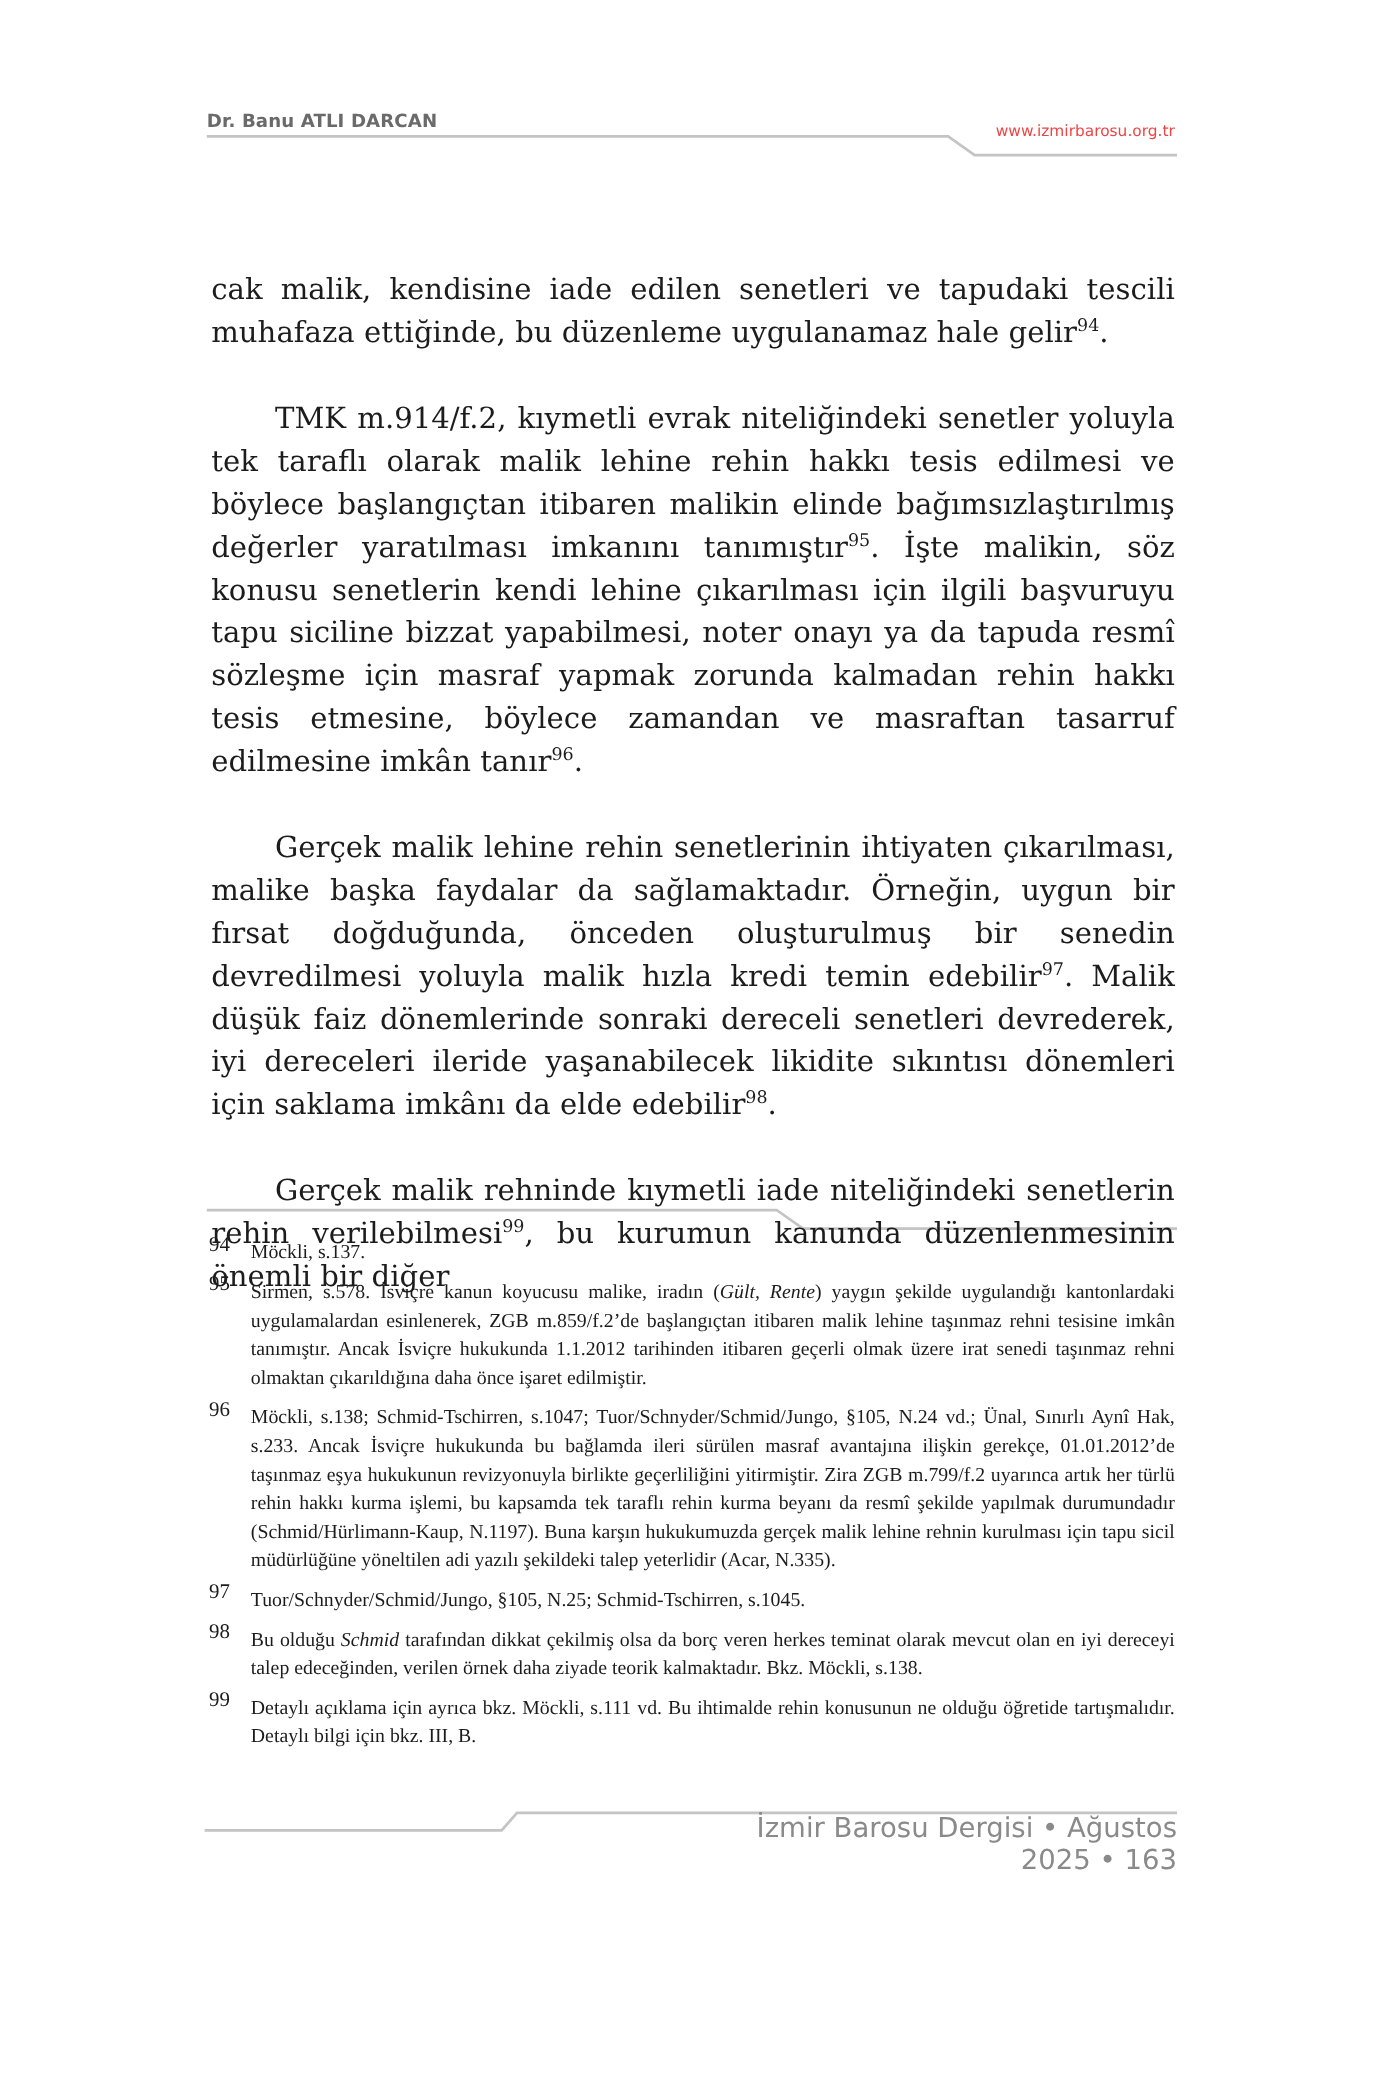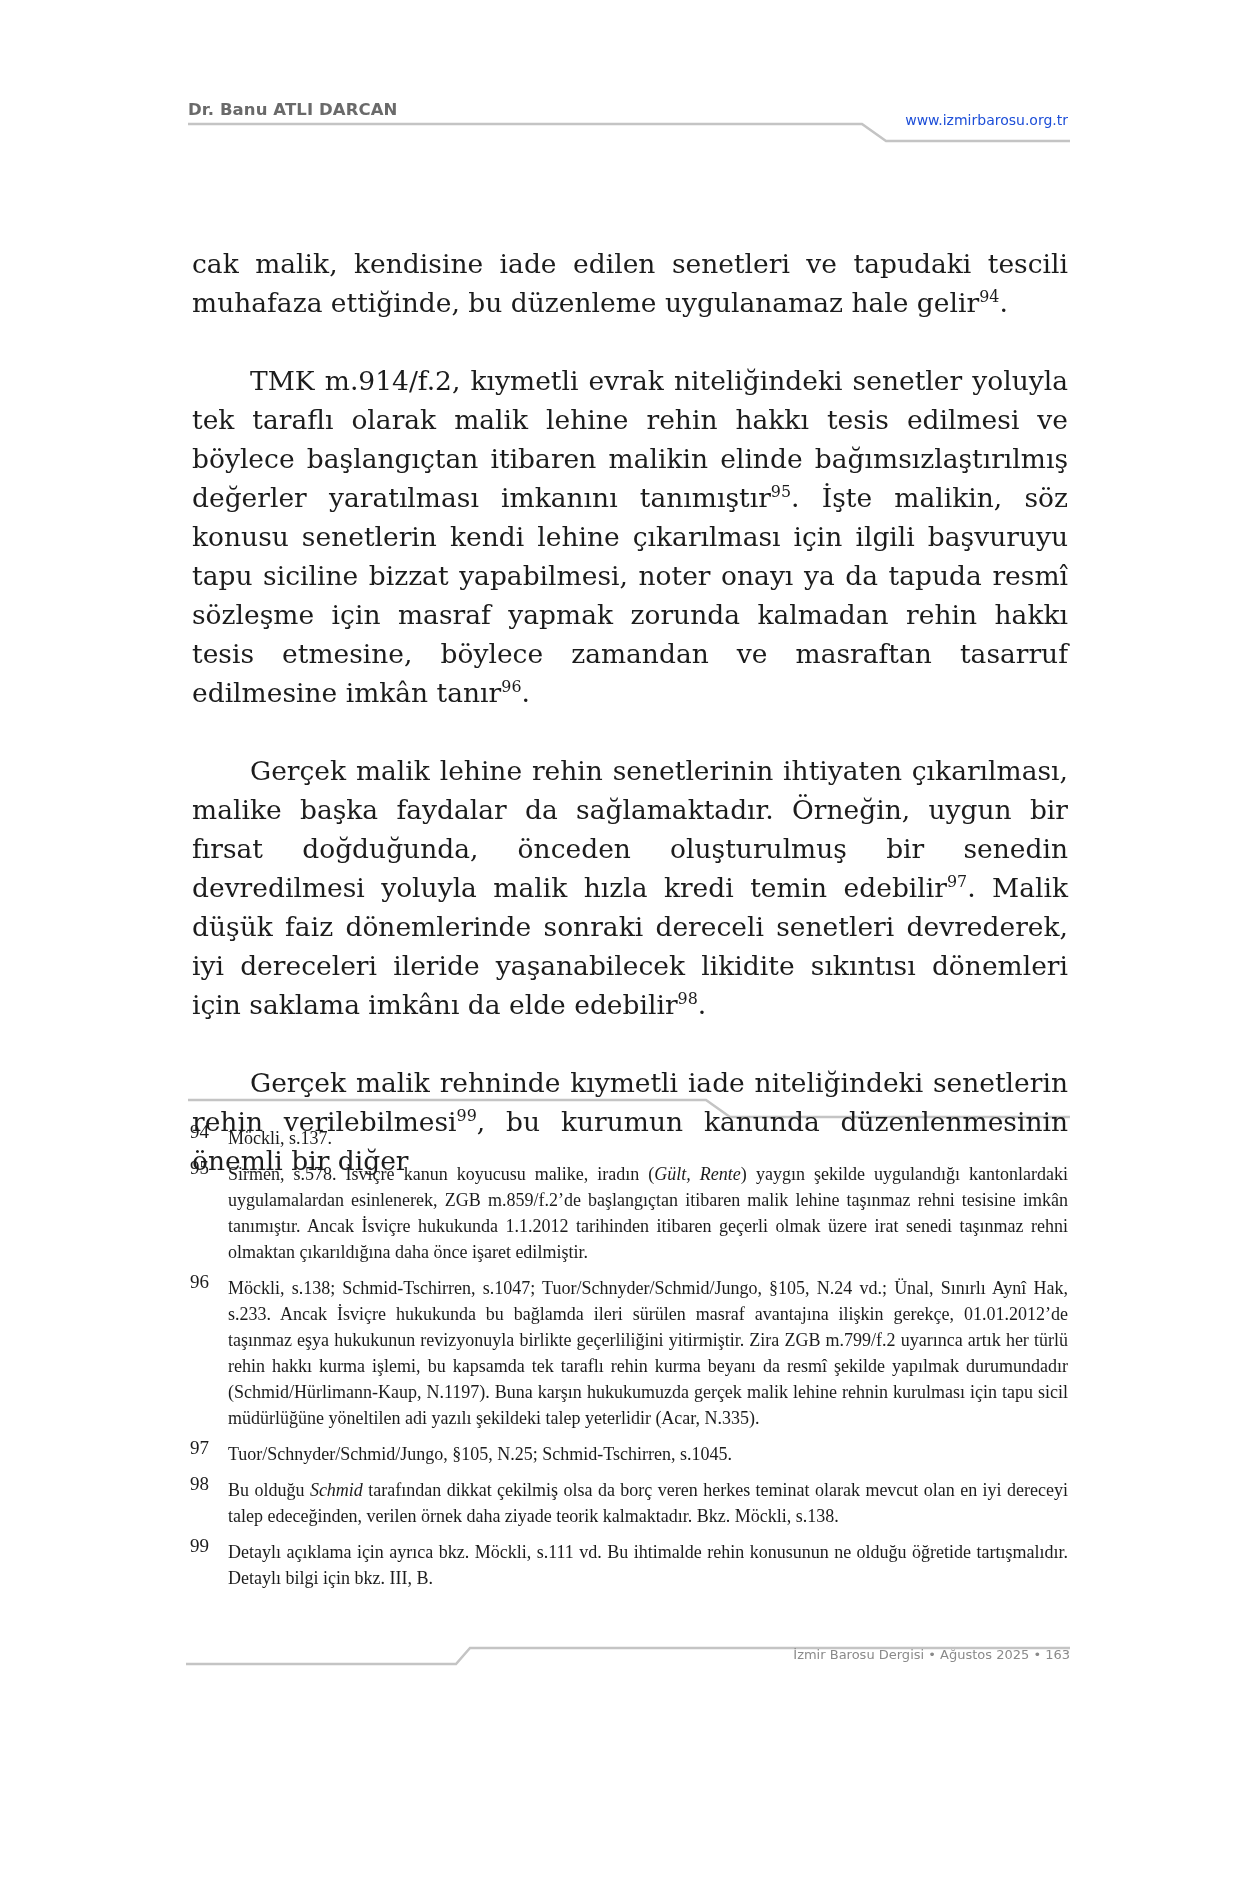--- a/index.html
+++ b/index.html
@@ -2,40 +2,40 @@
 <html><head>
 <meta charset="utf-8">
 <style>
   html, body { margin:0; padding:0; background:#ffffff; }
   body { width:1260px; height:1890px; position:relative; overflow:hidden; }
   .page { position:absolute; left:0; top:0; width:1056px; height:1890px; }
 
   
   .hdr-author { position:absolute; left:188px; top:100px; font-family:"DejaVu Sans", sans-serif; font-weight:bold; font-size:16.5px; color:#6a6a6a; letter-spacing:0.1px; }
   .hdr-title { position:absolute; left:188px; top:128px; font-family:"DejaVu Sans", sans-serif; font-size:19px; color:#5a5a5a; letter-spacing:0.3px; }
-  .hdr-url { position:absolute; left:890px; top:112px; width:178px; text-align:right; font-family:"DejaVu Sans", sans-serif; font-size:14px; color:#1d4ed8; }
+  .hdr-url { position:absolute; left:890px; top:112px; width:178px; text-align:right; font-family:"DejaVu Sans", sans-serif; font-size:14px; color:#ef4444; }
   svg.rule { position:absolute; left:0; top:0; width:1260px; height:1890px; pointer-events:none; }
 
   
   .body { position:absolute; left:188px; top:244px; width:880px; font-family:"DejaVu Serif", "Liberation Serif", serif; font-size:26.5px; line-height:39px; color:#1c1c1c; text-align:justify; }
   .body p { margin:0 0 39px 4px; }
   .body p.indent { text-indent:58px; }
   .body p.cont { text-indent:0; }
   .body p:last-child { margin-bottom:0; }
   sup { font-size:0.6em; line-height:0; vertical-align:super; }
 
   
   .footnotes { position:absolute; left:188px; top:1125px; width:880px; font-family:"Liberation Serif", "DejaVu Serif", serif; font-size:18px; line-height:26px; color:#1c1c1c; }
   .fn { position:relative; padding-left:40px; margin-bottom:10px; text-align:justify; }
   .fn-num { position:absolute; left:2px; top:-6px; font-size:19px; }
   .fn-text { display:block; }
   .fn-text em { font-style:italic; }
 
   
-  .footer { position:absolute; left:640px; top:1647px; width:430px; text-align:right; font-family:"DejaVu Sans", sans-serif; font-size:13px; color:#8a8a8a; }
+  .footer { position:absolute; left:640px; top:1647px; width:430px; text-align:right; font-family:"DejaVu Sans", sans-serif; font-size:25px; color:#8a8a8a; }
 </style>
 </head>
 <body>
 
 <div class="page">
 
   <svg class="rule" viewBox="0 0 1260 1890">
     <polyline points="188,124 862,124 886,141 1070,141" fill="none" stroke="#c4c4c4" stroke-width="2.5"></polyline>
     <polyline points="188,1100 706,1100 730,1117 1070,1117" fill="none" stroke="#c4c4c4" stroke-width="2.5"></polyline>
     <polyline points="186,1664 456,1664 470,1648 1070,1648" fill="none" stroke="#c4c4c4" stroke-width="2.5"></polyline>

